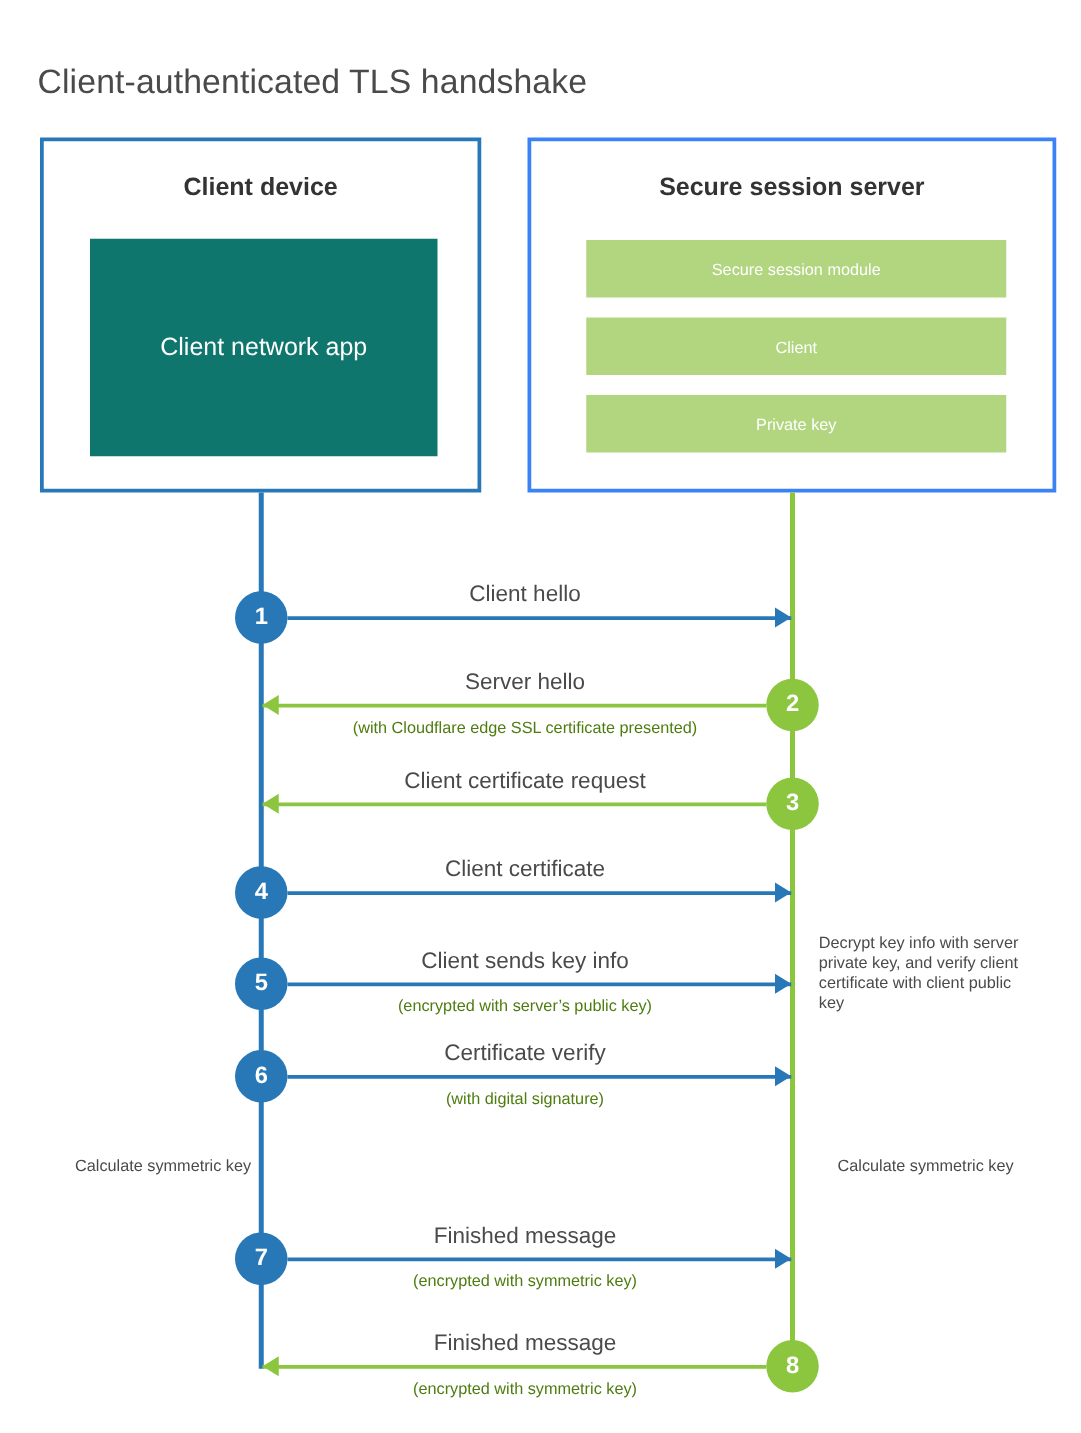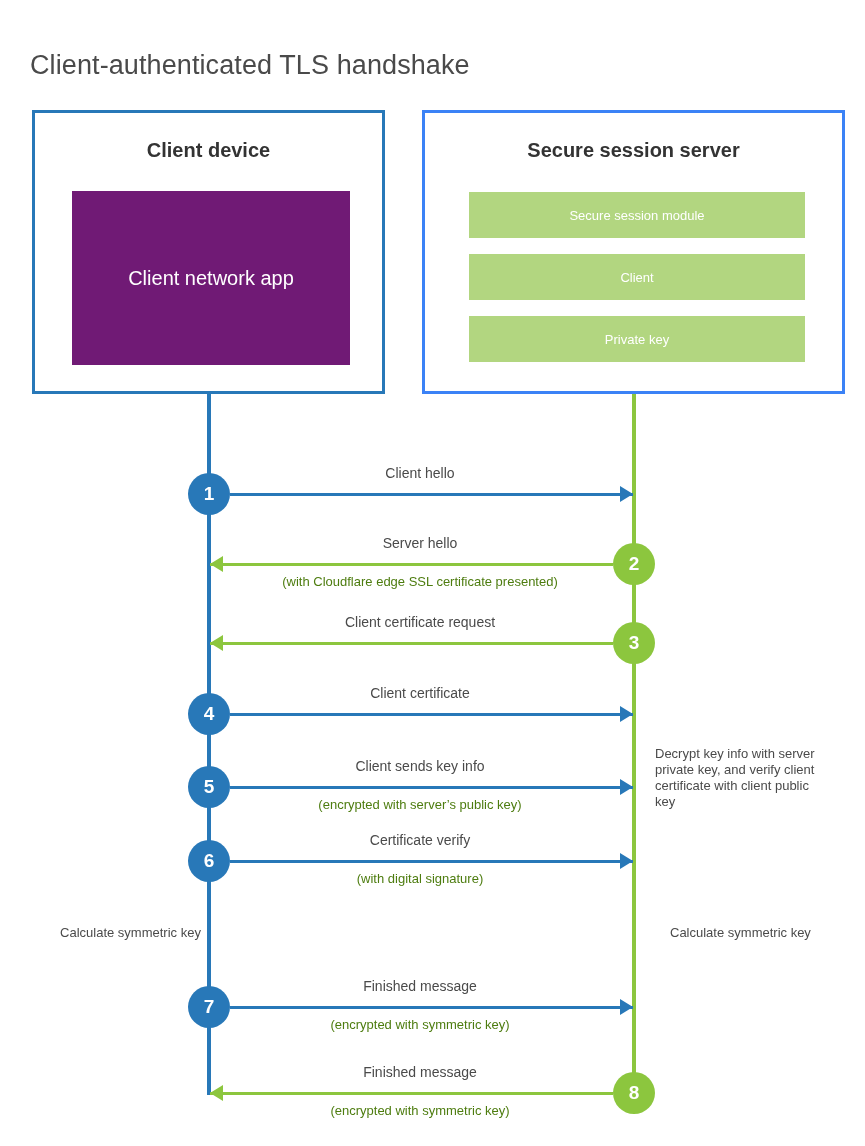--- a/index.html
+++ b/index.html
@@ -23,21 +23,21 @@
   .box{position:absolute;background:#ffffff;box-sizing:border-box;}
   .box-client{left:32px;top:110px;width:353px;height:284px;border:3px solid #2878b8;}
   .box-server{left:422px;top:110px;width:423px;height:284px;border:3px solid #3b82f6;}
   .box-title{
     position:absolute;left:0;right:0;top:26px;
     text-align:center;font-size:20px;font-weight:bold;color:#333333;
   }
 
   .client-app{
     position:absolute;left:37px;top:78px;width:278px;height:174px;
-    background:#701a75;color:#ffffff;
+    background:#0f766e;color:#ffffff;
     display:flex;align-items:center;justify-content:center;
     font-size:20px;line-height:28px;text-align:center;font-weight:400;
   }
 
   .srv-bar{
     position:absolute;left:44px;width:336px;height:46px;
     background:#b2d680;color:#ffffff;
     display:flex;align-items:center;justify-content:center;
     font-size:13px;font-weight:400;
   }
@@ -65,21 +65,21 @@
     position:absolute;width:42px;height:42px;border-radius:50%;
     display:flex;align-items:center;justify-content:center;
     color:#ffffff;font-size:19px;font-weight:bold;
   }
   .step.blue{background:#2878b8;}
   .step.green{background:#8cc63e;}
 
   
   .msg-label{
     position:absolute;text-align:center;
-    font-size:14px;color:#4a4a4a;white-space:nowrap;
+    font-size:18px;color:#4a4a4a;white-space:nowrap;
   }
   .msg-sub{
     position:absolute;text-align:center;
     font-size:13px;color:#4d7c0f;white-space:nowrap;
   }
   .note{
     position:absolute;font-size:13px;line-height:16px;color:#4a4a4a;
   }
   .note.left-note{text-align:center;}
   .note.right-note{text-align:left;}

